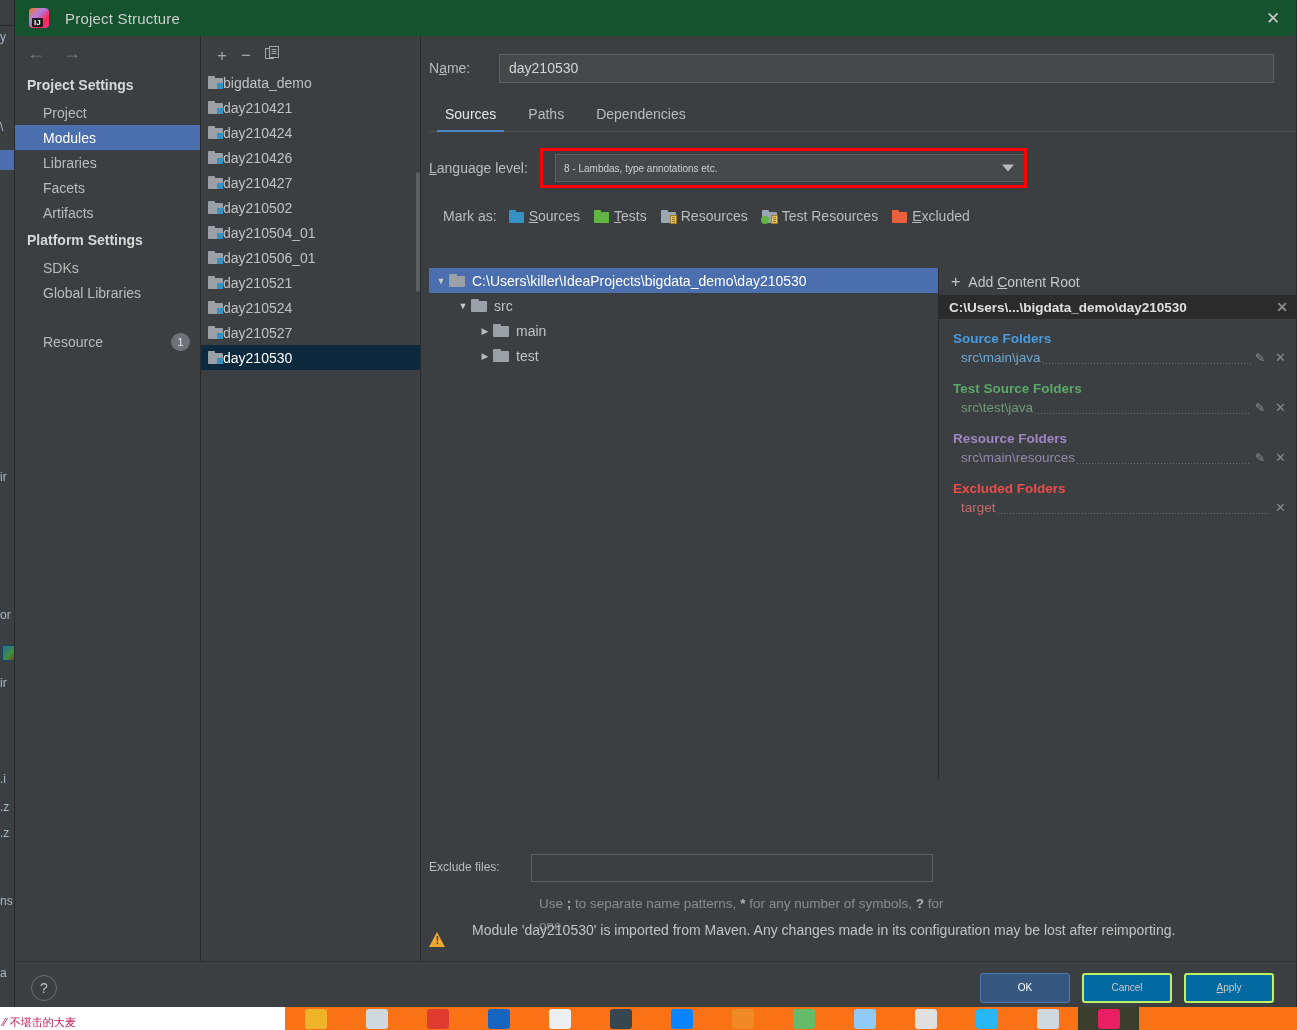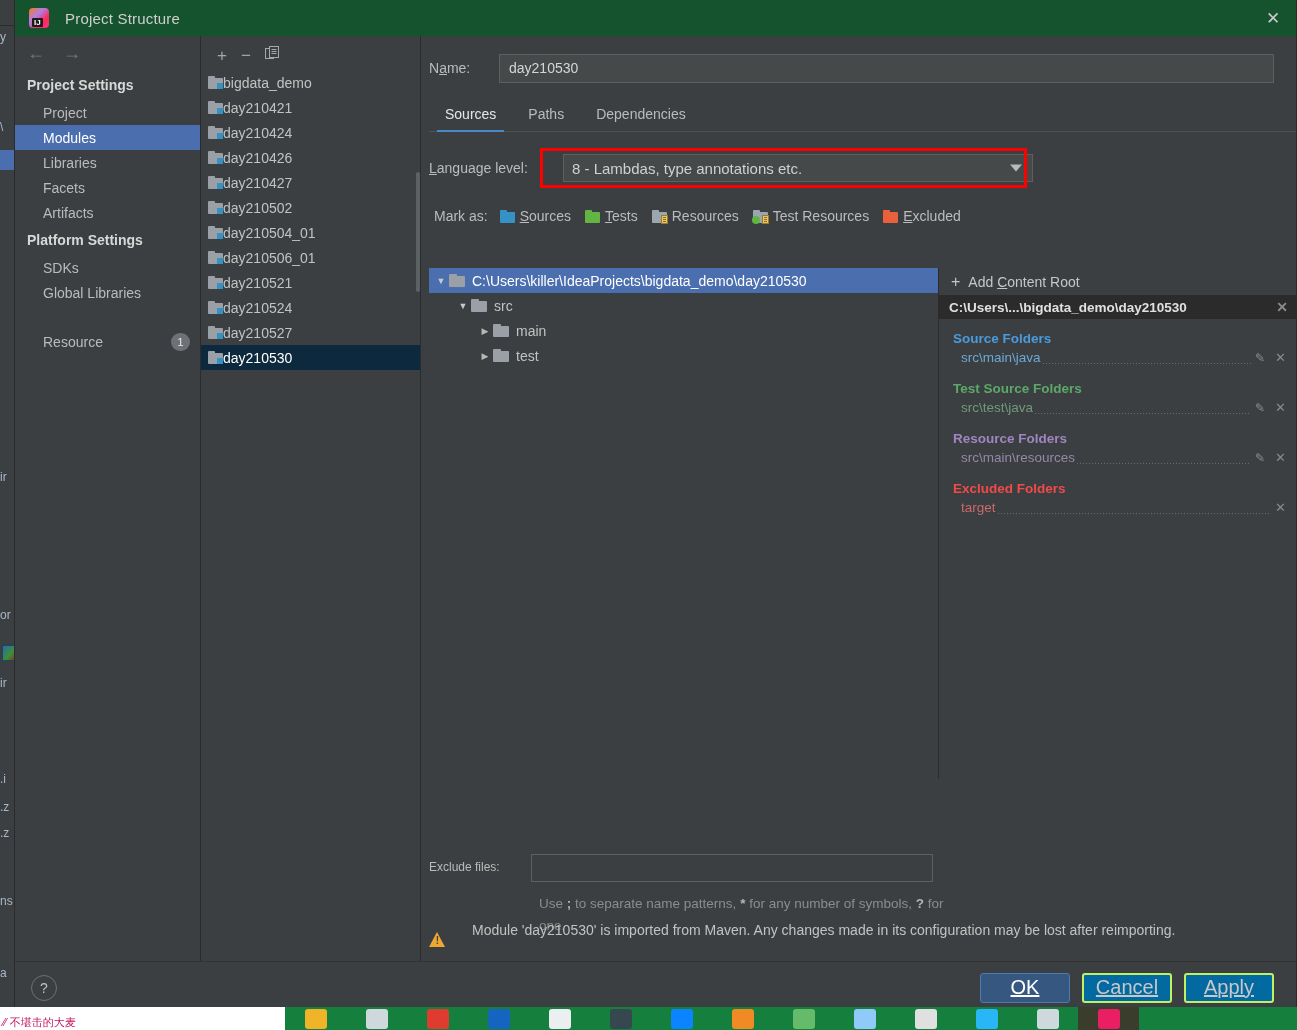--- a/index.html
+++ b/index.html
@@ -191,31 +191,31 @@
     position: relative; height: 40px;
   }
   #lang-label { width: 118px; font-size: 14px; color: #bbbbbb; }
   #lang-highlight {
     position: absolute; left: 119px; top: 0px; width: 487px; height: 40px;
     border: 3px solid #ff0000; pointer-events: none;
   }
   #lang-combo {
     position: relative; width: 470px; height: 28px; background: #45494a;
     border: 1px solid #5e6060; display: flex; align-items: center;
-    padding: 0 8px; font-size: 15px; color: #d0d0d0; margin-left: 16px;
+    padding: 0 8px; font-size: 10px; color: #d0d0d0; margin-left: 8px;
   }
   #lang-arrow {
     position: absolute; right: 10px; top: 50%; transform: translateY(-50%);
     width: 0; height: 0; border-left: 6px solid transparent;
     border-right: 6px solid transparent; border-top: 7px solid #b9b9b9;
   }
 
   #markas-row {
     display: flex; align-items: center; gap: 0;
-    margin-top: 20px; padding-left: 13px; font-size: 14px;
+    margin-top: 20px; padding-left: 22px; font-size: 14px;
   }
   #markas-label { margin-right: 12px; }
   .mark-item { display: flex; align-items: center; gap: 5px; margin-right: 14px; }
   .mk-folder {
     width: 15px; height: 13px; position: relative; flex: 0 0 auto;
   }
   .mk-folder .b { position: absolute; left: 0; top: 2px; width: 15px; height: 11px; border-radius: 1px; }
   .mk-folder .t { position: absolute; left: 0; top: 0; width: 7px; height: 3px; border-radius: 1px 1px 0 0; }
   .mk-folder .lines {
     position: absolute; right: -1px; bottom: -1px; width: 7px; height: 9px;
@@ -332,33 +332,33 @@
     border: 1px solid #6e7173; margin-left: 16px;
     display: flex; align-items: center; justify-content: center;
     color: #c0c0c0; font-size: 14px;
   }
   #footer-buttons {
     margin-left: auto; margin-right: 22px; display: flex; gap: 12px;
   }
   .btn {
     min-width: 90px; height: 30px; border-radius: 3px;
     display: flex; align-items: center; justify-content: center;
-    font-size: 20px; padding: 0 8px; text-decoration: underline;
+    font-size: 10px; padding: 0 8px;
   }
   .btn.default {
     background: #365880; border: 1px solid #4c7bb0; color: #ffffff;
   }
   .btn.normal {
     background: #0369a1; border: 2px solid #bef264; color: #c8c8c8;
   }
 
   
   #taskbar {
     position: absolute; left: 0; bottom: 0; width: 1297px; height: 23px;
-    background: #15803d; display: flex; align-items: center;
+    background: #f97316; display: flex; align-items: center;
   }
   #tb-white {
     width: 285px; height: 23px; background: #ffffff; flex: 0 0 auto;
     font-size: 11px; color: #c2185b; padding-left: 3px; overflow: hidden;
     display: flex; align-items: flex-end;
   }
   .tb-app {
     width: 61px; height: 23px; flex: 0 0 auto;
     display: flex; align-items: center; justify-content: center;
   }

